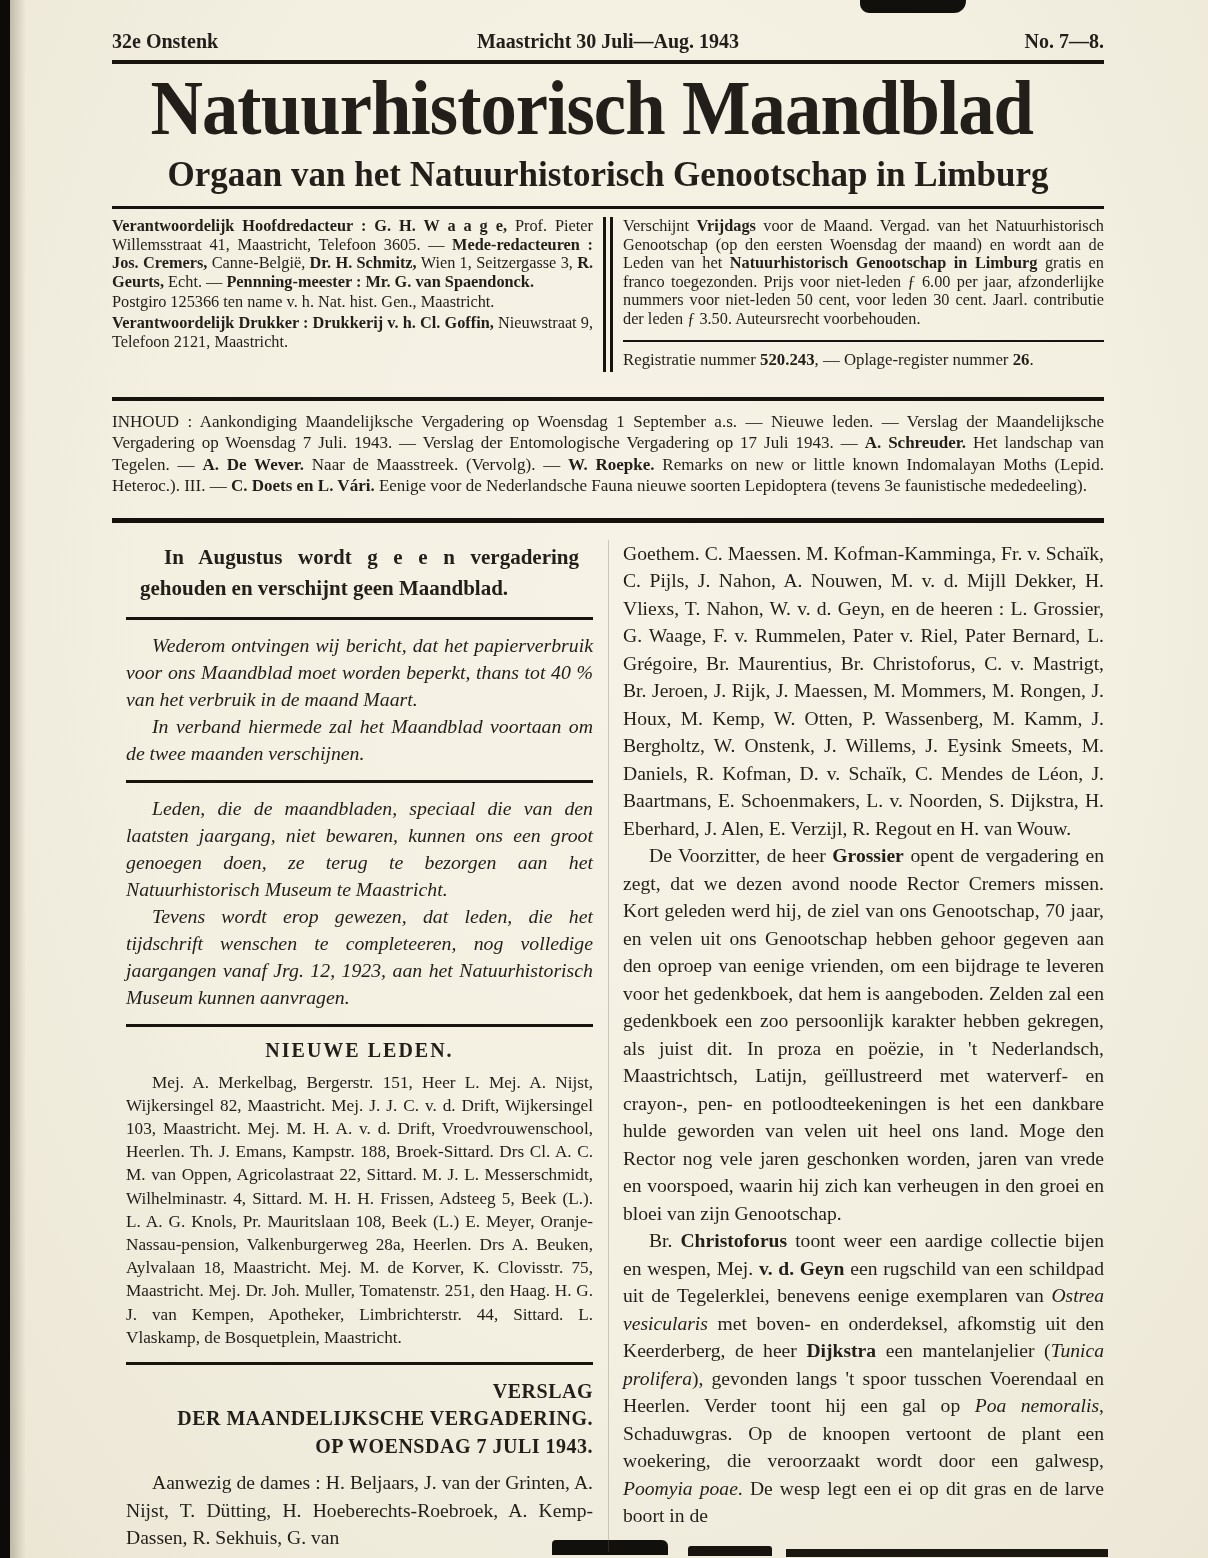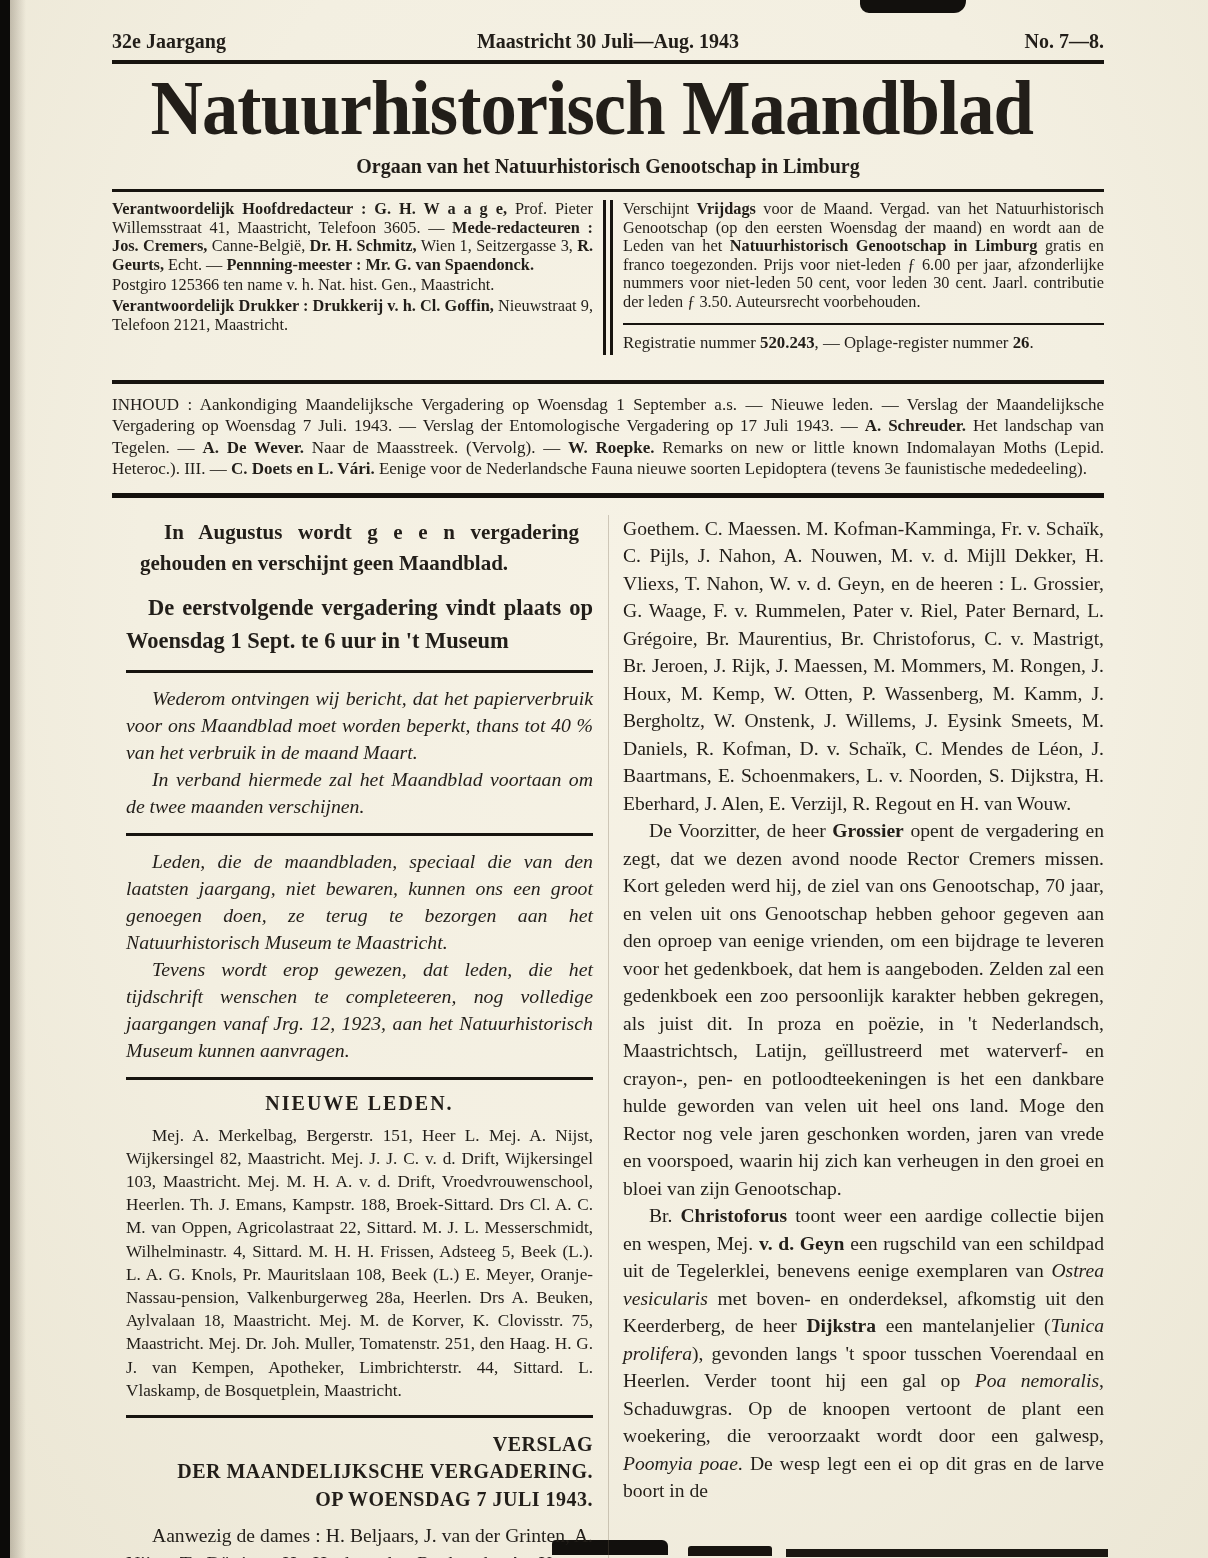--- a/index.html
+++ b/index.html
@@ -31,35 +31,35 @@
   
   .dateline{display:grid;grid-template-columns:1fr auto 1fr;align-items:end;
     margin-top:30px;font-weight:700;font-size:20px;}
   .dateline .dl-c{text-align:center;}
   .dateline .dl-r{text-align:right;}
   .rule{height:3px;background:#17140f;}
   .rule-date{margin-top:7px;height:3.5px;}
   .title-wrap{margin-top:4px;line-height:1;}
   .title-text{display:inline-block;font-weight:700;font-size:79px;letter-spacing:-1px;
     white-space:nowrap;transform:scaleX(.92);transform-origin:center;}
-  .subtitle{text-align:center;font-weight:700;font-size:20px;margin-top:8px;}
+  .subtitle{text-align:center;font-weight:700;font-size:35px;margin-top:8px;}
   .rule-subtitle{margin-top:11px;height:3.5px;}
 
   
   .masthead{display:grid;grid-template-columns:1fr 30px 1fr;
     padding:8px 0 25px;font-size:16.3px;line-height:18.6px;text-align:justify;}
   .masthead p{margin:0 0 2px;}
   .mh-divider{width:10px;height:100%;justify-self:center;
     border-left:3px solid #17140f;border-right:3px solid #17140f;box-sizing:border-box;}
   .mh-right-rule{height:2.5px;margin:11px 0 9px;}
   .mh-registration{font-size:16.8px;text-align:left;}
   .rule-masthead-bottom{height:4px;}
 
   
-  .inhoud{padding:10px 0 13px;font-size:17px;line-height:21.6px;text-align:justify;}
+  .inhoud{padding:10px 0 21px;font-size:17px;line-height:21.6px;text-align:justify;}
   .inhoud p{margin:0;}
   .rule-heavy{height:4.5px;background:#14110d;}
 
   
   .columns{display:grid;grid-template-columns:1fr 30px 1fr;padding-top:17px;}
   .col-divider{width:1px;background:rgba(112,100,78,.30);justify-self:center;height:100%;}
   .col{text-align:justify;}
   .col-left{padding-left:14px;}
 
   .notice-1{font-weight:700;font-size:21px;line-height:31px;text-indent:24px;margin:2px 14px 0;}
@@ -81,21 +81,21 @@
   <div class="edge-shadow"></div>
   <div class="smudge smudge-top"></div>
   <div class="smudge smudge-b1"></div>
   <div class="smudge smudge-b2"></div>
   <div class="smudge smudge-b3"></div>
 
   <div class="content">
 
     <header>
       <div class="dateline">
-        <span class="dl-l">32e Jaargang</span>
+        <span class="dl-l">32e Onstenk</span>
         <span class="dl-c">Maastricht 30 Juli—Aug. 1943</span>
         <span class="dl-r">No. 7—8.</span>
       </div>
       <div class="rule rule-date"></div>
       <div class="title-wrap">
         <span class="title-text">Natuurhistorisch Maandblad</span>
       </div>
       <div class="subtitle">Orgaan van het Natuurhistorisch Genootschap in Limburg</div>
       <div class="rule rule-subtitle"></div>
     </header>
@@ -117,21 +117,20 @@
 
     <section class="inhoud">
       <p><span>INHOUD : Aankondiging Maandelijksche Vergadering op Woensdag 1 September a.s. — Nieuwe leden. — Verslag der Maandelijksche Vergadering op Woensdag 7 Juli. 1943. — Verslag der Entomologische Vergadering op 17 Juli 1943. — </span><span class="b">A. Schreuder.</span><span> Het landschap van Tegelen. — </span><span class="b">A. De Wever.</span><span> Naar de Maasstreek. (Vervolg). — </span><span class="b">W. Roepke.</span><span> Remarks on new or little known Indomalayan Moths (Lepid. Heteroc.). III. — </span><span class="b">C. Doets en L. Vári.</span><span> Eenige voor de Nederlandsche Fauna nieuwe soorten Lepidoptera (tevens 3e faunistische mededeeling).</span></p>
     </section>
     <div class="rule rule-heavy"></div>
 
     <section class="columns">
 
       <div class="col col-left">
         <p class="notice-1">In Augustus wordt g e e n vergadering gehouden en verschijnt geen Maandblad.</p>
-        <p class="notice-2">De eerstvolgende vergadering vindt plaats op Woensdag 1 Sept. te 6 uur in 't Museum</p>
         <div class="lrule"></div>
         <p class="ital">Wederom ontvingen wij bericht, dat het papierverbruik voor ons Maandblad moet worden beperkt, thans tot 40 % van het verbruik in de maand Maart.</p>
         <p class="ital">In verband hiermede zal het Maandblad voortaan om de twee maanden verschijnen.</p>
         <div class="lrule"></div>
         <p class="ital">Leden, die de maandbladen, speciaal die van den laatsten jaargang, niet bewaren, kunnen ons een groot genoegen doen, ze terug te bezorgen aan het Natuurhistorisch Museum te Maastricht.</p>
         <p class="ital">Tevens wordt erop gewezen, dat leden, die het tijdschrift wenschen te completeeren, nog volledige jaargangen vanaf Jrg. 12, 1923, aan het Natuurhistorisch Museum kunnen aanvragen.</p>
         <div class="lrule"></div>
         <h3 class="h-nieuwe">NIEUWE LEDEN.</h3>
         <p class="members">Mej. A. Merkelbag, Bergerstr. 151, Heer L. Mej. A. Nijst, Wijkersingel 82, Maastricht. Mej. J. J. C. v. d. Drift, Wijkersingel 103, Maastricht. Mej. M. H. A. v. d. Drift, Vroedvrouwenschool, Heerlen. Th. J. Emans, Kampstr. 188, Broek-Sittard. Drs Cl. A. C. M. van Oppen, Agricolastraat 22, Sittard. M. J. L. Messerschmidt, Wilhelminastr. 4, Sittard. M. H. H. Frissen, Adsteeg 5, Beek (L.). L. A. G. Knols, Pr. Mauritslaan 108, Beek (L.) E. Meyer, Oranje-Nassau-pension, Valkenburgerweg 28a, Heerlen. Drs A. Beuken, Aylvalaan 18, Maastricht. Mej. M. de Korver, K. Clovisstr. 75, Maastricht. Mej. Dr. Joh. Muller, Tomatenstr. 251, den Haag. H. G. J. van Kempen, Apotheker, Limbrichterstr. 44, Sittard. L. Vlaskamp, de Bosquetplein, Maastricht.</p>
         <div class="lrule"></div>

